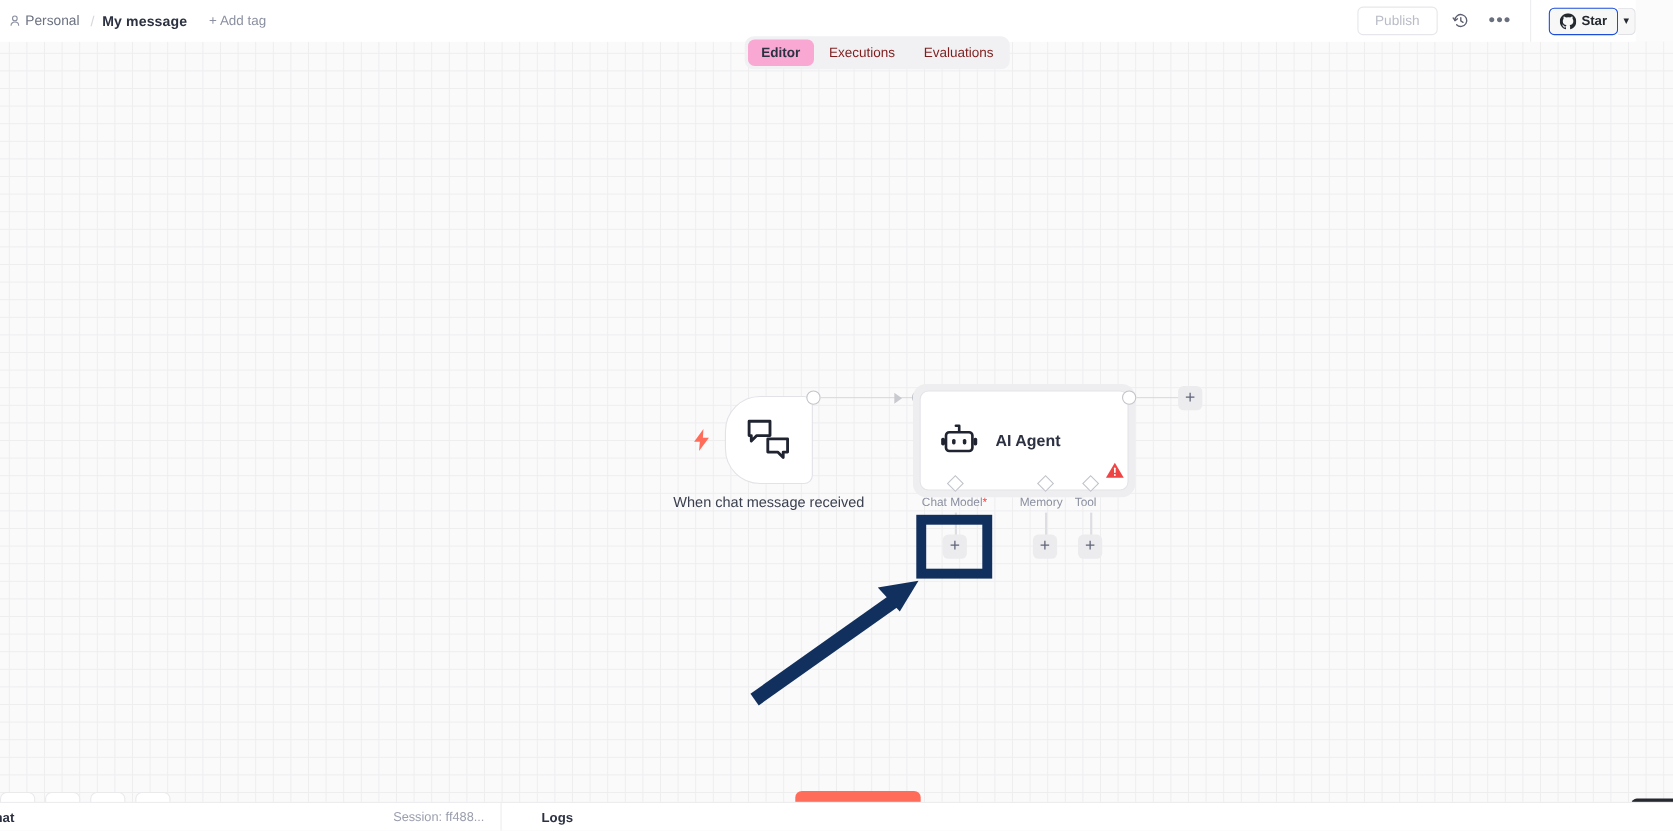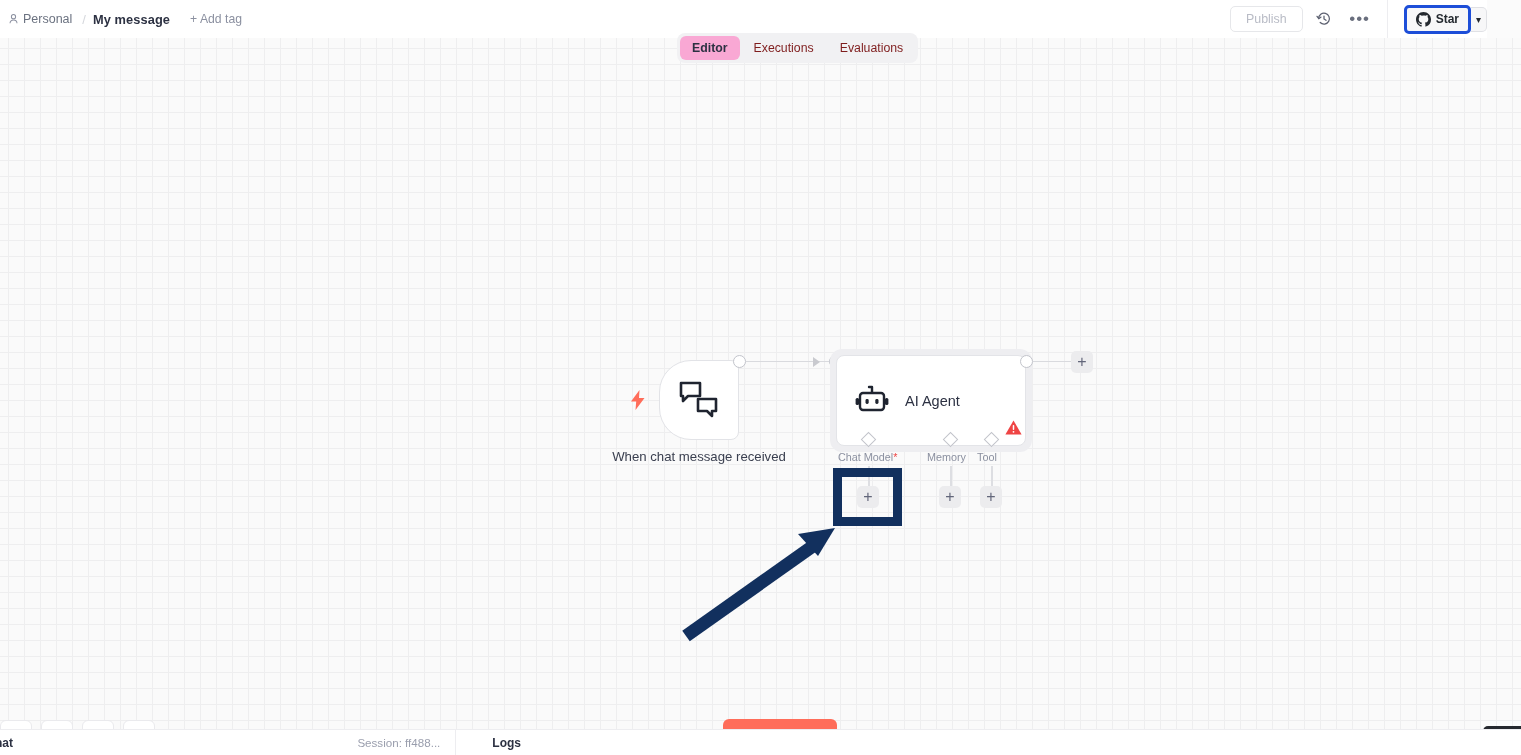--- a/index.html
+++ b/index.html
@@ -38,21 +38,21 @@
   }
   .icon-btn {
     width: 30px; height: 30px; display: flex; align-items: center; justify-content: center;
     color: #5c6070; margin-left: 6px; border-radius: 5px;
   }
   .dots { font-size: 17px; letter-spacing: 1px; color: #6a6f7e; line-height: 4px; }
   .hdr-divider { width: 1px; height: 38px; background: #ededf0; margin-left: 12px; }
   .gh-wrap { display:flex; align-items:center; margin-left: 16px; }
   .gh-star {
     display: flex; align-items: center; gap: 5px;
-    border: 3px solid #1d4ed8; border-radius: 5px; background: #f7f7f8;
+    border: 1px solid #1d4ed8; border-radius: 5px; background: #f7f7f8;
     padding: 4px 9px; font-size: 12px; font-weight: bold; color: #24292f;
   }
   .gh-split {
     border: 1px solid #e0e1e5; border-left: none; border-radius: 0 5px 5px 0;
     background: #f7f7f8; padding: 4px 5px; font-size: 10px; color: #24292f;
     height: 25px; display:flex; align-items:center;
   }
 
   
   .tabs {
@@ -101,21 +101,21 @@
   
   .agent-halo {
     position: absolute; left: 830px; top: 311px; width: 202px; height: 103px;
     border-radius: 12px; background: #eeeef1;
   }
   .agent-node {
     position: absolute; left: 836px; top: 317px; width: 190px; height: 91px;
     background: #ffffff; border: 1px solid #e3e4e8; border-radius: 8px;
     display: flex; align-items: center; padding-left: 18px; gap: 16px;
   }
-  .agent-title { font-size: 14.5px; color: #2c3142; font-weight: normal; }
+  .agent-title { font-size: 14.5px; color: #2c3142; font-weight: bold; }
   .warn-tri { position: absolute; left: 1005px; top: 382px; width: 17px; height: 15px; }
 
   
   .endpoint {
     position: absolute; width: 13px; height: 13px; border-radius: 50%;
     background: #ffffff; border: 1.5px solid #c2c4cb;
   }
   .conn-line { position: absolute; background: #d9dade; height: 1.6px; }
   .conn-arrow {
     position: absolute; width: 0; height: 0;

